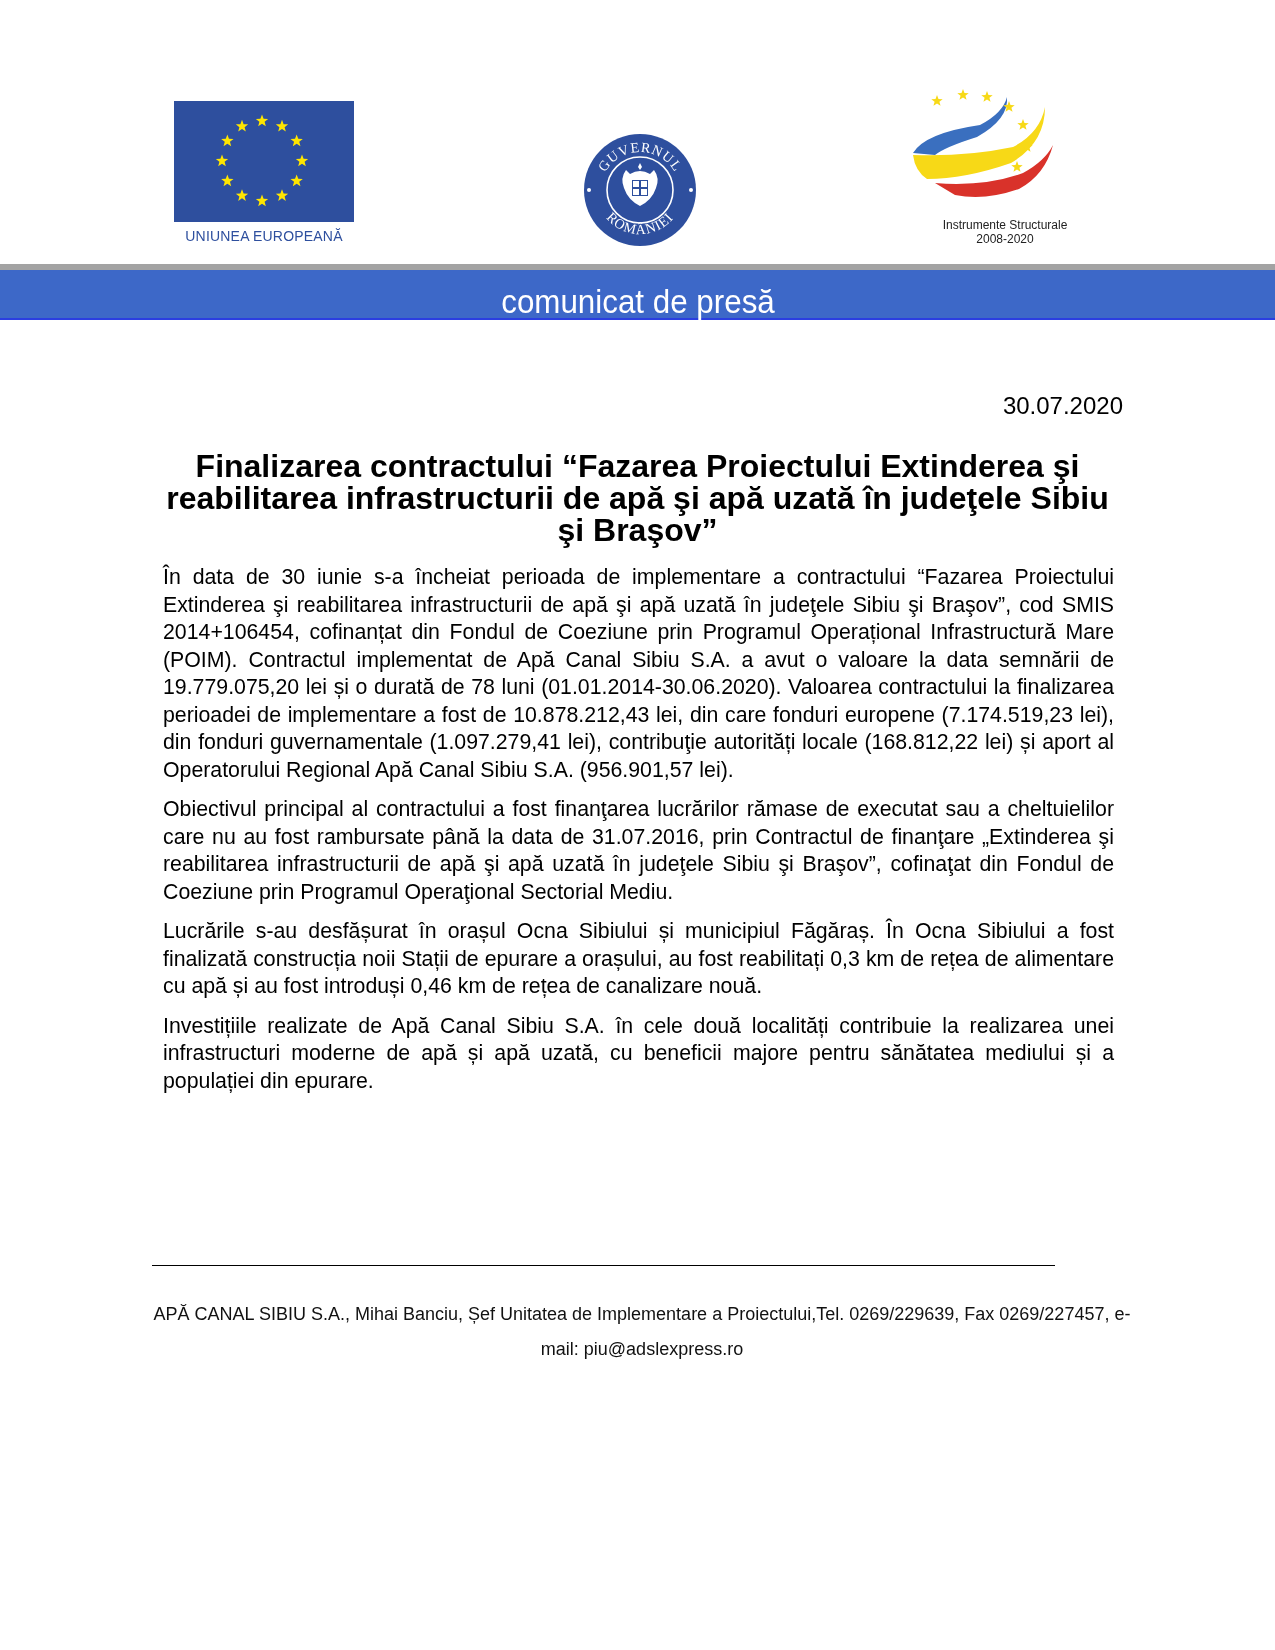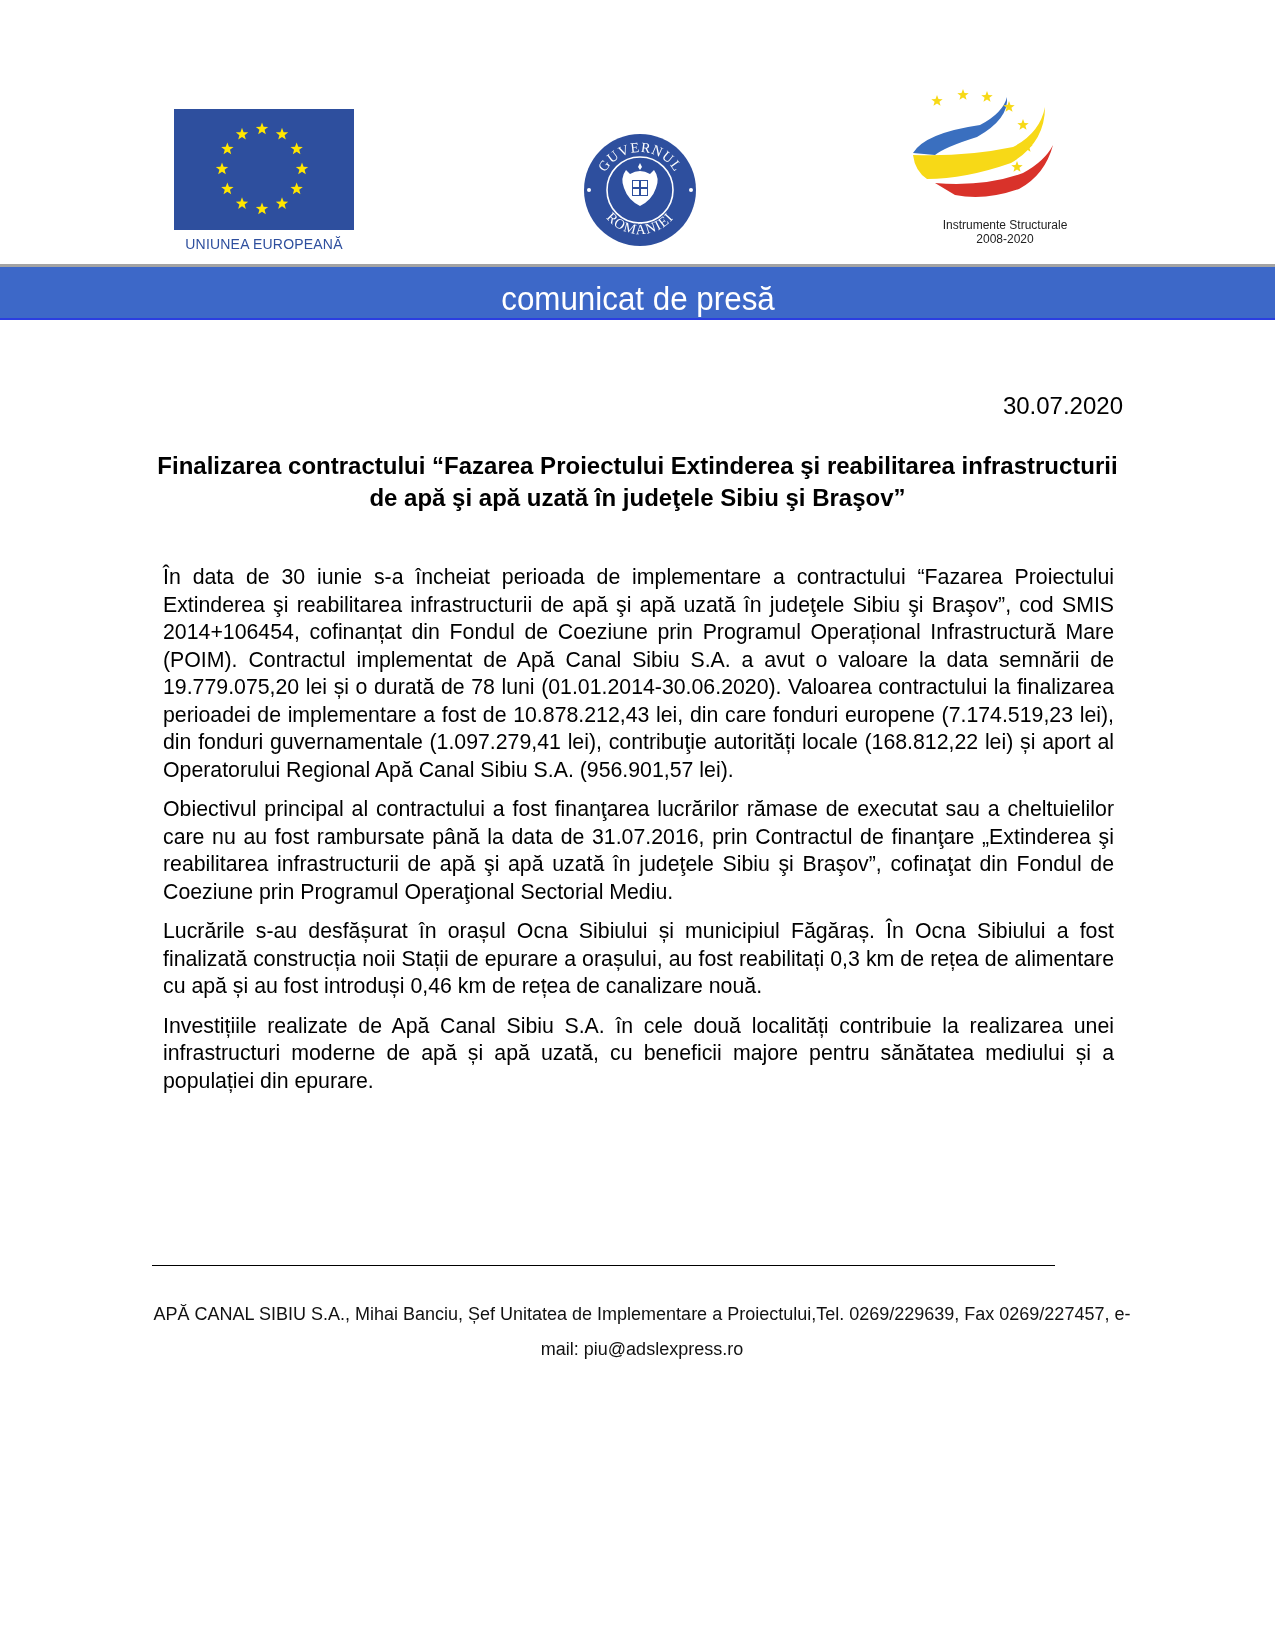--- a/index.html
+++ b/index.html
@@ -1,35 +1,35 @@
 <!DOCTYPE html>
 <html><head>
 <meta charset="utf-8">
 <style>
   html, body { margin:0; padding:0; background:#ffffff; }
   body { width:1275px; height:1650px; position:relative; overflow:hidden;
          font-family:"Liberation Sans", sans-serif; color:#000; }
   .logo { position:absolute; }
-  #eu-logo { left:174px; top:101px; width:180px; height:146px;margin-top:8px; }
+  #eu-logo { left:174px; top:101px; width:180px; height:146px; }
   #eu-flag { position:absolute; left:0; top:0; width:180px; height:121px; background:#2e4f9e; }
   #eu-flag svg { width:180px; height:121px; }
   #eu-caption { position:absolute; left:0; top:127px; width:180px; text-align:center;
                 font-size:14px; color:#2e4f9e; letter-spacing:0.2px; white-space:nowrap; }
   #gov-logo { left:580px; top:130px; width:120px; height:120px; }
   #is-logo { left:905px; top:85px; width:200px; height:165px; }
   #is-caption { position:absolute; left:0; top:133px; width:200px; text-align:center;
                 font-size:12px; font-weight:normal; color:#222; line-height:14px; }
   #banner { position:absolute; left:0; top:264px; width:1275px; height:56px;
-            background:#3d68c8; border-top:3px solid #a3a3a3; border-bottom:2px solid #2b3ee0;
+            background:#3d68c8; border-top:6px solid #a3a3a3; border-bottom:2px solid #2b3ee0;
             box-sizing:border-box; text-align:center; }
   #banner-title { font-size:33px; color:#ffffff; line-height:40px; display:inline-block;
                   margin-top:12px; transform:scaleX(0.95); }
   #date { position:absolute; right:152px; top:392px; font-size:24px; }
   #headline { position:absolute; left:150px; top:450px; width:975px; text-align:center;
-              font-size:24px; font-weight:bold; line-height:32px; }
+              font-size:32px; font-weight:bold; line-height:32px; }
   #body { position:absolute; left:151px; top:552px; width:975px; font-size:21.3px; line-height:27.5px;
           text-align:justify; }
   #body p { margin:12px; }
   #separator { position:absolute; left:152px; top:1265px; width:903px; height:0;
                border-top:1.5px solid #000; }
   #footer { position:absolute; left:152px; top:1297px; width:980px; font-size:18px; line-height:35px;
             color:#111;text-align:center; }
 </style>
 </head>
 <body>

